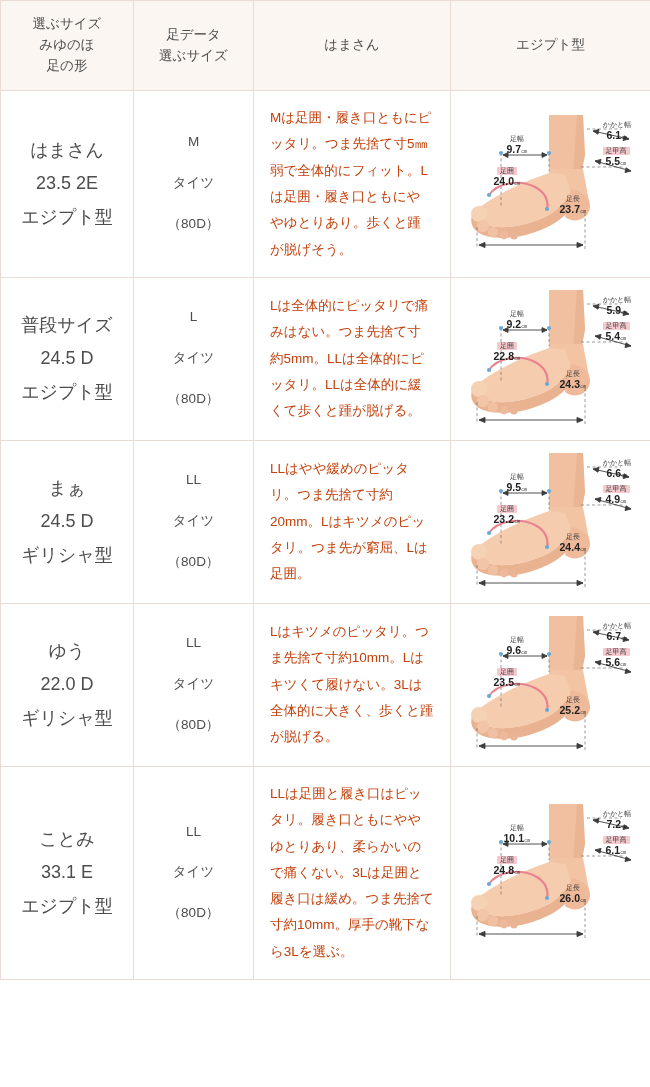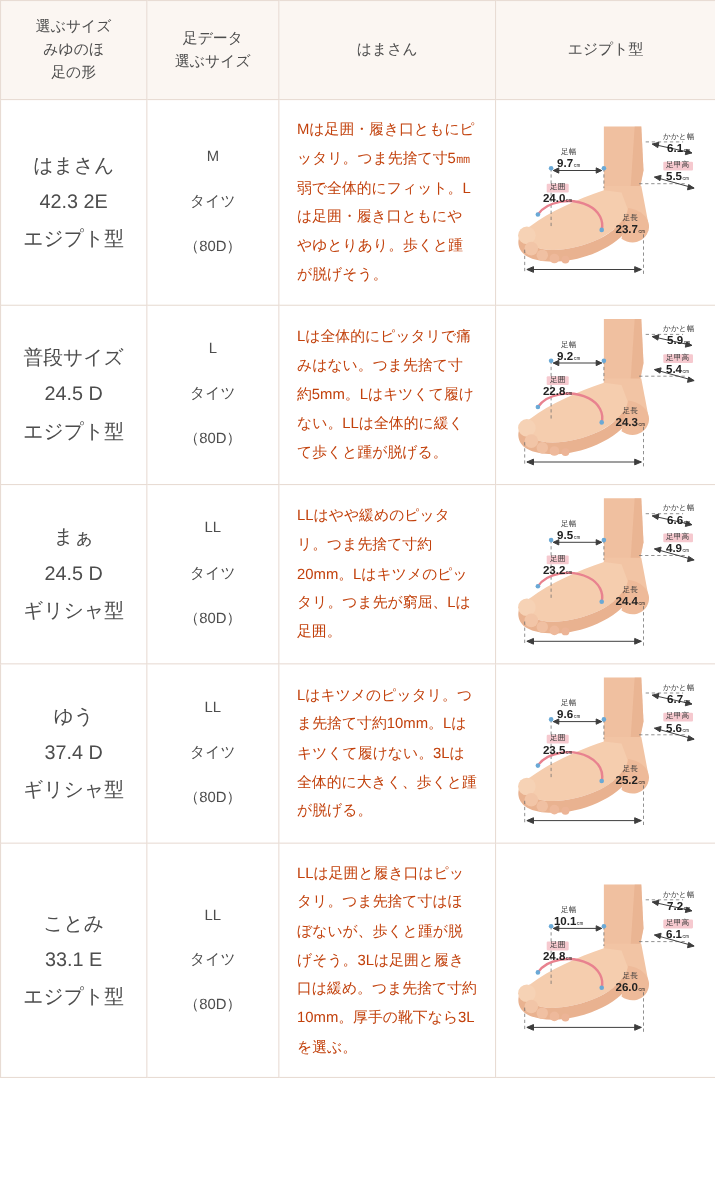--- a/index.html
+++ b/index.html
@@ -134,21 +134,21 @@
       </th>
       <th>
         <span class="hd-line">エジプト型</span>
       </th>
     </tr>
   </thead>
   <tbody id="tbody">
   <tr>
     <td class="staff-cell">
       <span class="l">はまさん</span>
-      <span class="l">42.3 2E</span>
+      <span class="l">23.5 2E</span>
       <span class="l">エジプト型</span>
     </td>
     <td class="size-cell">
       <span class="size-main">M</span>
       <span class="size-style">タイツ</span>
       <span class="size-denier">（80D）</span>
     </td>
     <td class="comment-cell">Mは足囲・履き口ともにピッタリ。つま先捨て寸5㎜弱で全体的にフィット。Lは足囲・履き口ともにややゆとりあり。歩くと踵が脱げそう。</td>
     <td class="foot-cell">
       <div class="foot-fig">
@@ -237,21 +237,21 @@
     <td class="staff-cell">
       <span class="l">普段サイズ</span>
       <span class="l">24.5 D</span>
       <span class="l">エジプト型</span>
     </td>
     <td class="size-cell">
       <span class="size-main">L</span>
       <span class="size-style">タイツ</span>
       <span class="size-denier">（80D）</span>
     </td>
-    <td class="comment-cell">Lは全体的にピッタリで痛みはない。つま先捨て寸約5mm。Lはキツくて履けない。LLは全体的に緩くて歩くと踵が脱げる。</td>
+    <td class="comment-cell">Lは全体的にピッタリで痛みはない。つま先捨て寸約5mm。LLは全体的にピッタリ。LLは全体的に緩くて歩くと踵が脱げる。</td>
     <td class="foot-cell">
       <div class="foot-fig">
         <svg width="196" height="150" viewBox="0 0 196 150">
 
           <path d="M96 6 L130 6 L132 46 L128 66 L96 66 Z" fill="#f0c0a0"></path>
           <path d="M124 6 L130 6 L132 46 L128 66 L120 66 Z" fill="#e6ab88" opacity="0.55"></path>
 
           <path d="M96 60 L130 60 L136 92 L120 104 L96 96 Z" fill="#f2c4a4"></path>
 
           <path d="M96 64 C72 72 46 84 30 96 C22 102 22 110 30 114 C44 122 70 118 92 108 C106 101 114 92 118 82 L112 66 Z" fill="#f5cdae"></path>
@@ -419,21 +419,21 @@
           <span class="pinkbox"><span class="t">足甲高</span></span>
           <span class="v">4.9<span class="u">㎝</span></span>
         </div>
       </div>
     </td>
   </tr>
 
   <tr>
     <td class="staff-cell">
       <span class="l">ゆう</span>
-      <span class="l">37.4 D</span>
+      <span class="l">22.0 D</span>
       <span class="l">ギリシャ型</span>
     </td>
     <td class="size-cell">
       <span class="size-main">LL</span>
       <span class="size-style">タイツ</span>
       <span class="size-denier">（80D）</span>
     </td>
     <td class="comment-cell">Lはキツメのピッタリ。つま先捨て寸約10mm。Lはキツくて履けない。3Lは全体的に大きく、歩くと踵が脱げる。</td>
     <td class="foot-cell">
       <div class="foot-fig">
@@ -522,21 +522,21 @@
     <td class="staff-cell">
       <span class="l">ことみ</span>
       <span class="l">33.1 E</span>
       <span class="l">エジプト型</span>
     </td>
     <td class="size-cell">
       <span class="size-main">LL</span>
       <span class="size-style">タイツ</span>
       <span class="size-denier">（80D）</span>
     </td>
-    <td class="comment-cell">LLは足囲と履き口はピッタリ。つま先捨て寸はほぼないが、歩くと踵が脱げそう。3Lは足囲と履き口は緩め。つま先捨て寸約10mm。厚手の靴下なら3Lを選ぶ。</td>
+    <td class="comment-cell">LLは足囲と履き口はピッタリ。履き口ともにややゆとりあり、柔らかいので痛くない。3Lは足囲と履き口は緩め。つま先捨て寸約10mm。厚手の靴下なら3Lを選ぶ。</td>
     <td class="foot-cell">
       <div class="foot-fig">
         <svg width="196" height="150" viewBox="0 0 196 150">
 
           <path d="M96 6 L130 6 L132 46 L128 66 L96 66 Z" fill="#f0c0a0"></path>
           <path d="M124 6 L130 6 L132 46 L128 66 L120 66 Z" fill="#e6ab88" opacity="0.55"></path>
 
           <path d="M96 60 L130 60 L136 92 L120 104 L96 96 Z" fill="#f2c4a4"></path>
 
           <path d="M96 64 C72 72 46 84 30 96 C22 102 22 110 30 114 C44 122 70 118 92 108 C106 101 114 92 118 82 L112 66 Z" fill="#f5cdae"></path>

